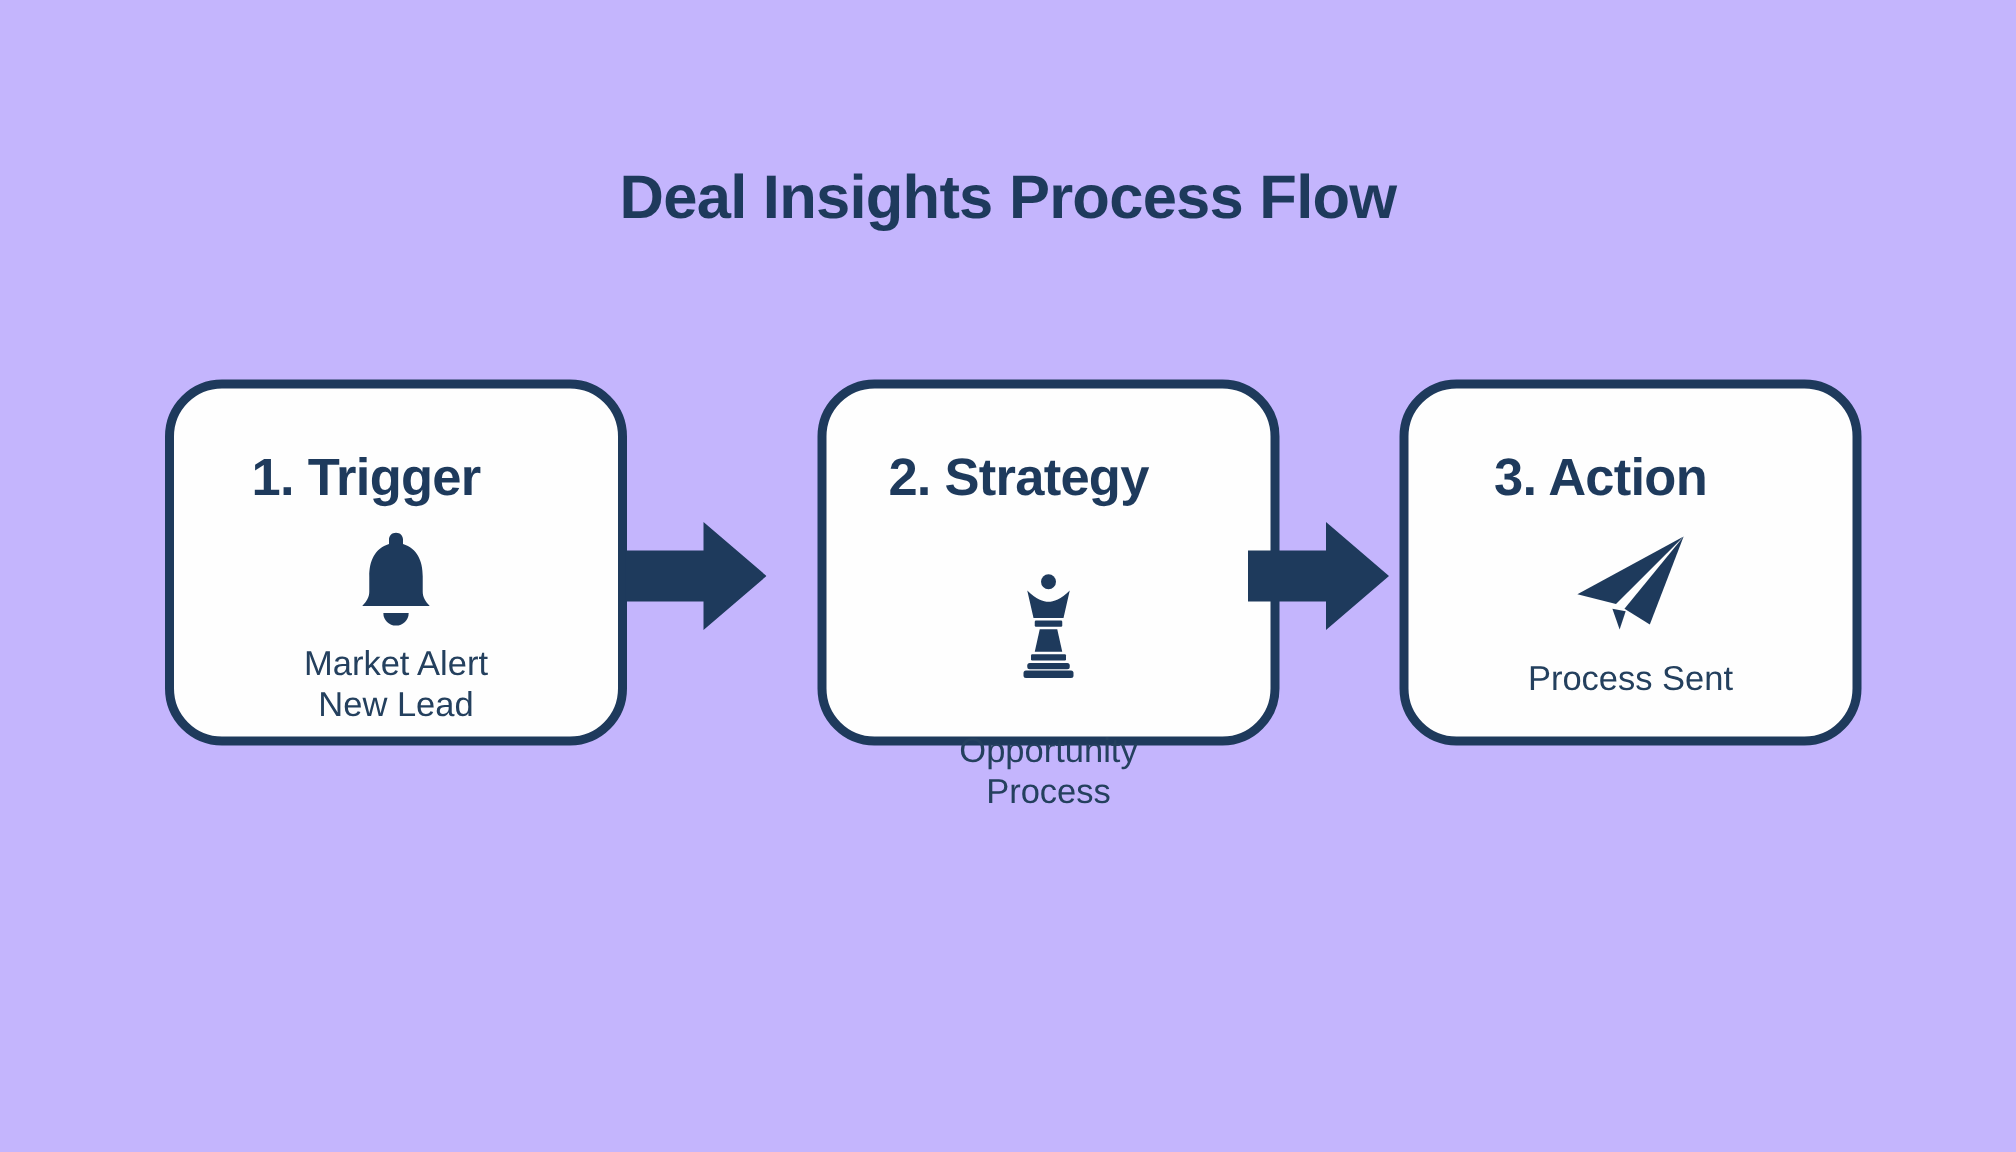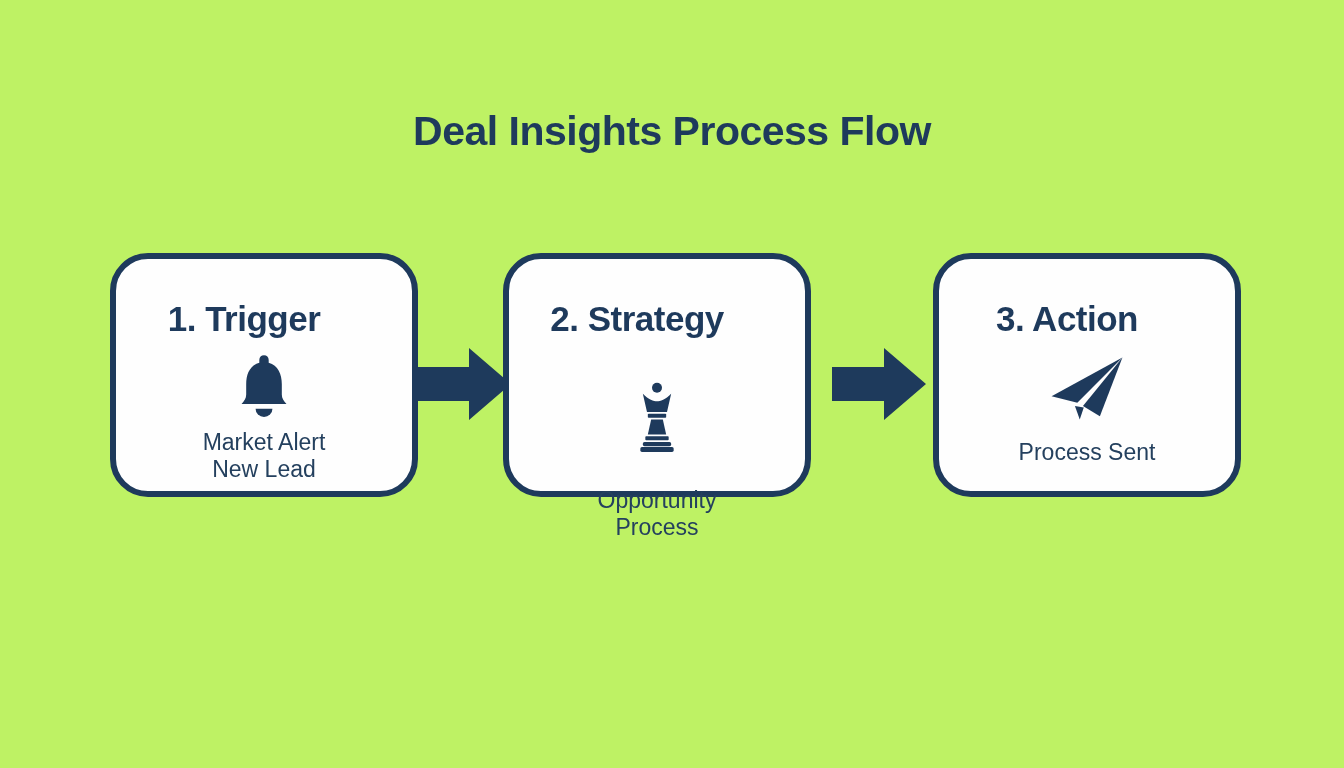--- a/index.html
+++ b/index.html
@@ -1,20 +1,20 @@
 <!DOCTYPE html>
 <html><head>
 <meta charset="utf-8">
 <style>
   html, body { margin: 0; padding: 0; }
   .canvas {
     position: relative;
     width: 1344px;
     height: 768px;
-    background: #bef264;
+    background: #c4b5fd;
     overflow: hidden;
     font-family: "Liberation Sans", sans-serif;
   }
   .title {
     position: absolute;
     top: 107px;
     left: 0;
     width: 100%;
     text-align: center;
     font-size: 41px;
@@ -31,21 +31,21 @@
     box-sizing: border-box;
     background: #fefefe;
     border: 6px solid #1e3a5c;
     border-radius: 38px;
     display: flex;
     flex-direction: column;
     align-items: center;
     padding: 38px 12px 18px 12px;
   }
   .step-box.pos-1 { left: 110px; }
-  .step-box.pos-2 { left: 503px; gap: 29px; }
+  .step-box.pos-2 { left: 545px; gap: 29px; }
   .step-box.pos-3 { left: 933px; }
   .step-heading {
     font-size: 35px;
     font-weight: 700;
     letter-spacing: -0.5px;
     line-height: 44px;
     color: #1e3a5c;
     transform: translateX(-20px);
     white-space: nowrap;
   }

